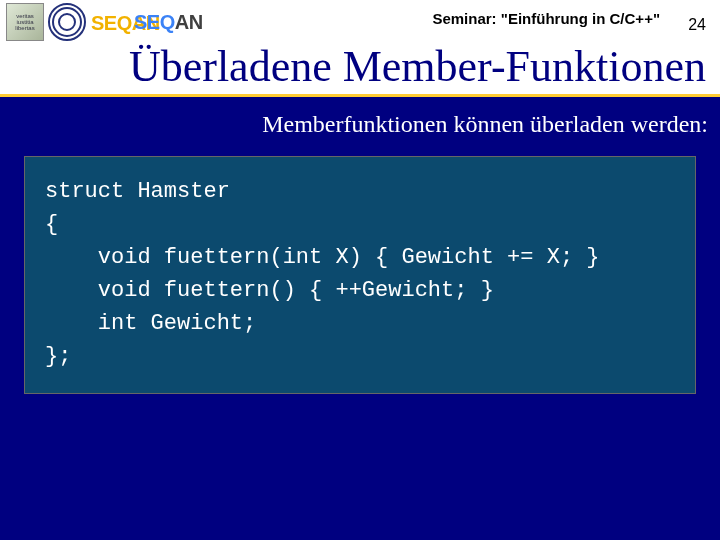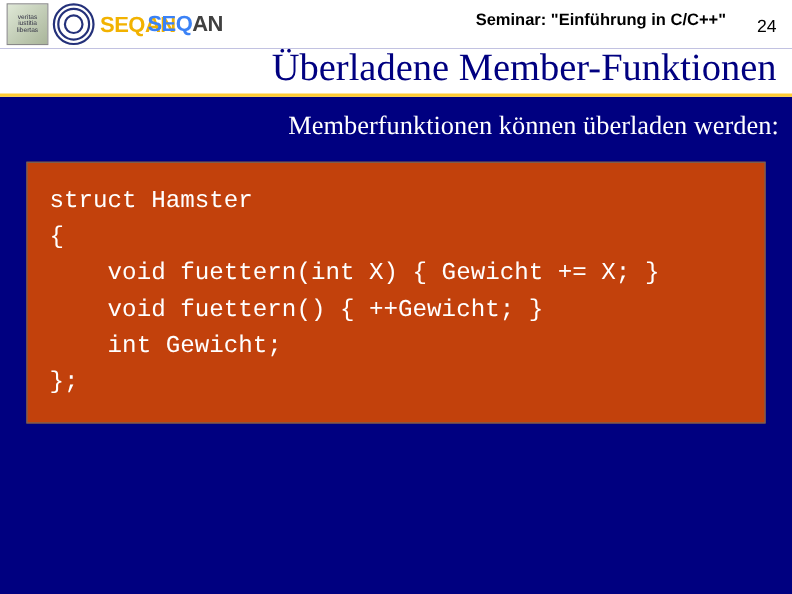--- a/index.html
+++ b/index.html
@@ -78,34 +78,34 @@
   .title-bar {
     width: 100%;
     background: #fff;
     padding: 0 14px 4px 0;
     text-align: right;
     border-bottom: 3px solid #ffcc33;
   }
   .title-bar h1 {
     font-family: "Comic Sans MS", cursive;
     font-weight: 400;
-    font-size: 35px;
+    font-size: 44px;
     color: #000080;
     line-height: 1.05;
   }
   .intro {
     color: #fff;
     font-size: 24px;
     padding: 14px 12px 10px 12px;
     font-family: "Comic Sans MS", cursive;
     text-align: right;
   }
   .code-block {
     margin: 8px 24px 0 24px;
-    background: #c2410c;
+    background: #0c4a6e;
     border: 1px solid #666;
     padding: 18px 20px 20px 20px;
     color: #fff;
     font-family: "Courier New", Courier, monospace;
     font-size: 22px;
     line-height: 1.5;
     white-space: pre;
   }
 </style>
 </head>

